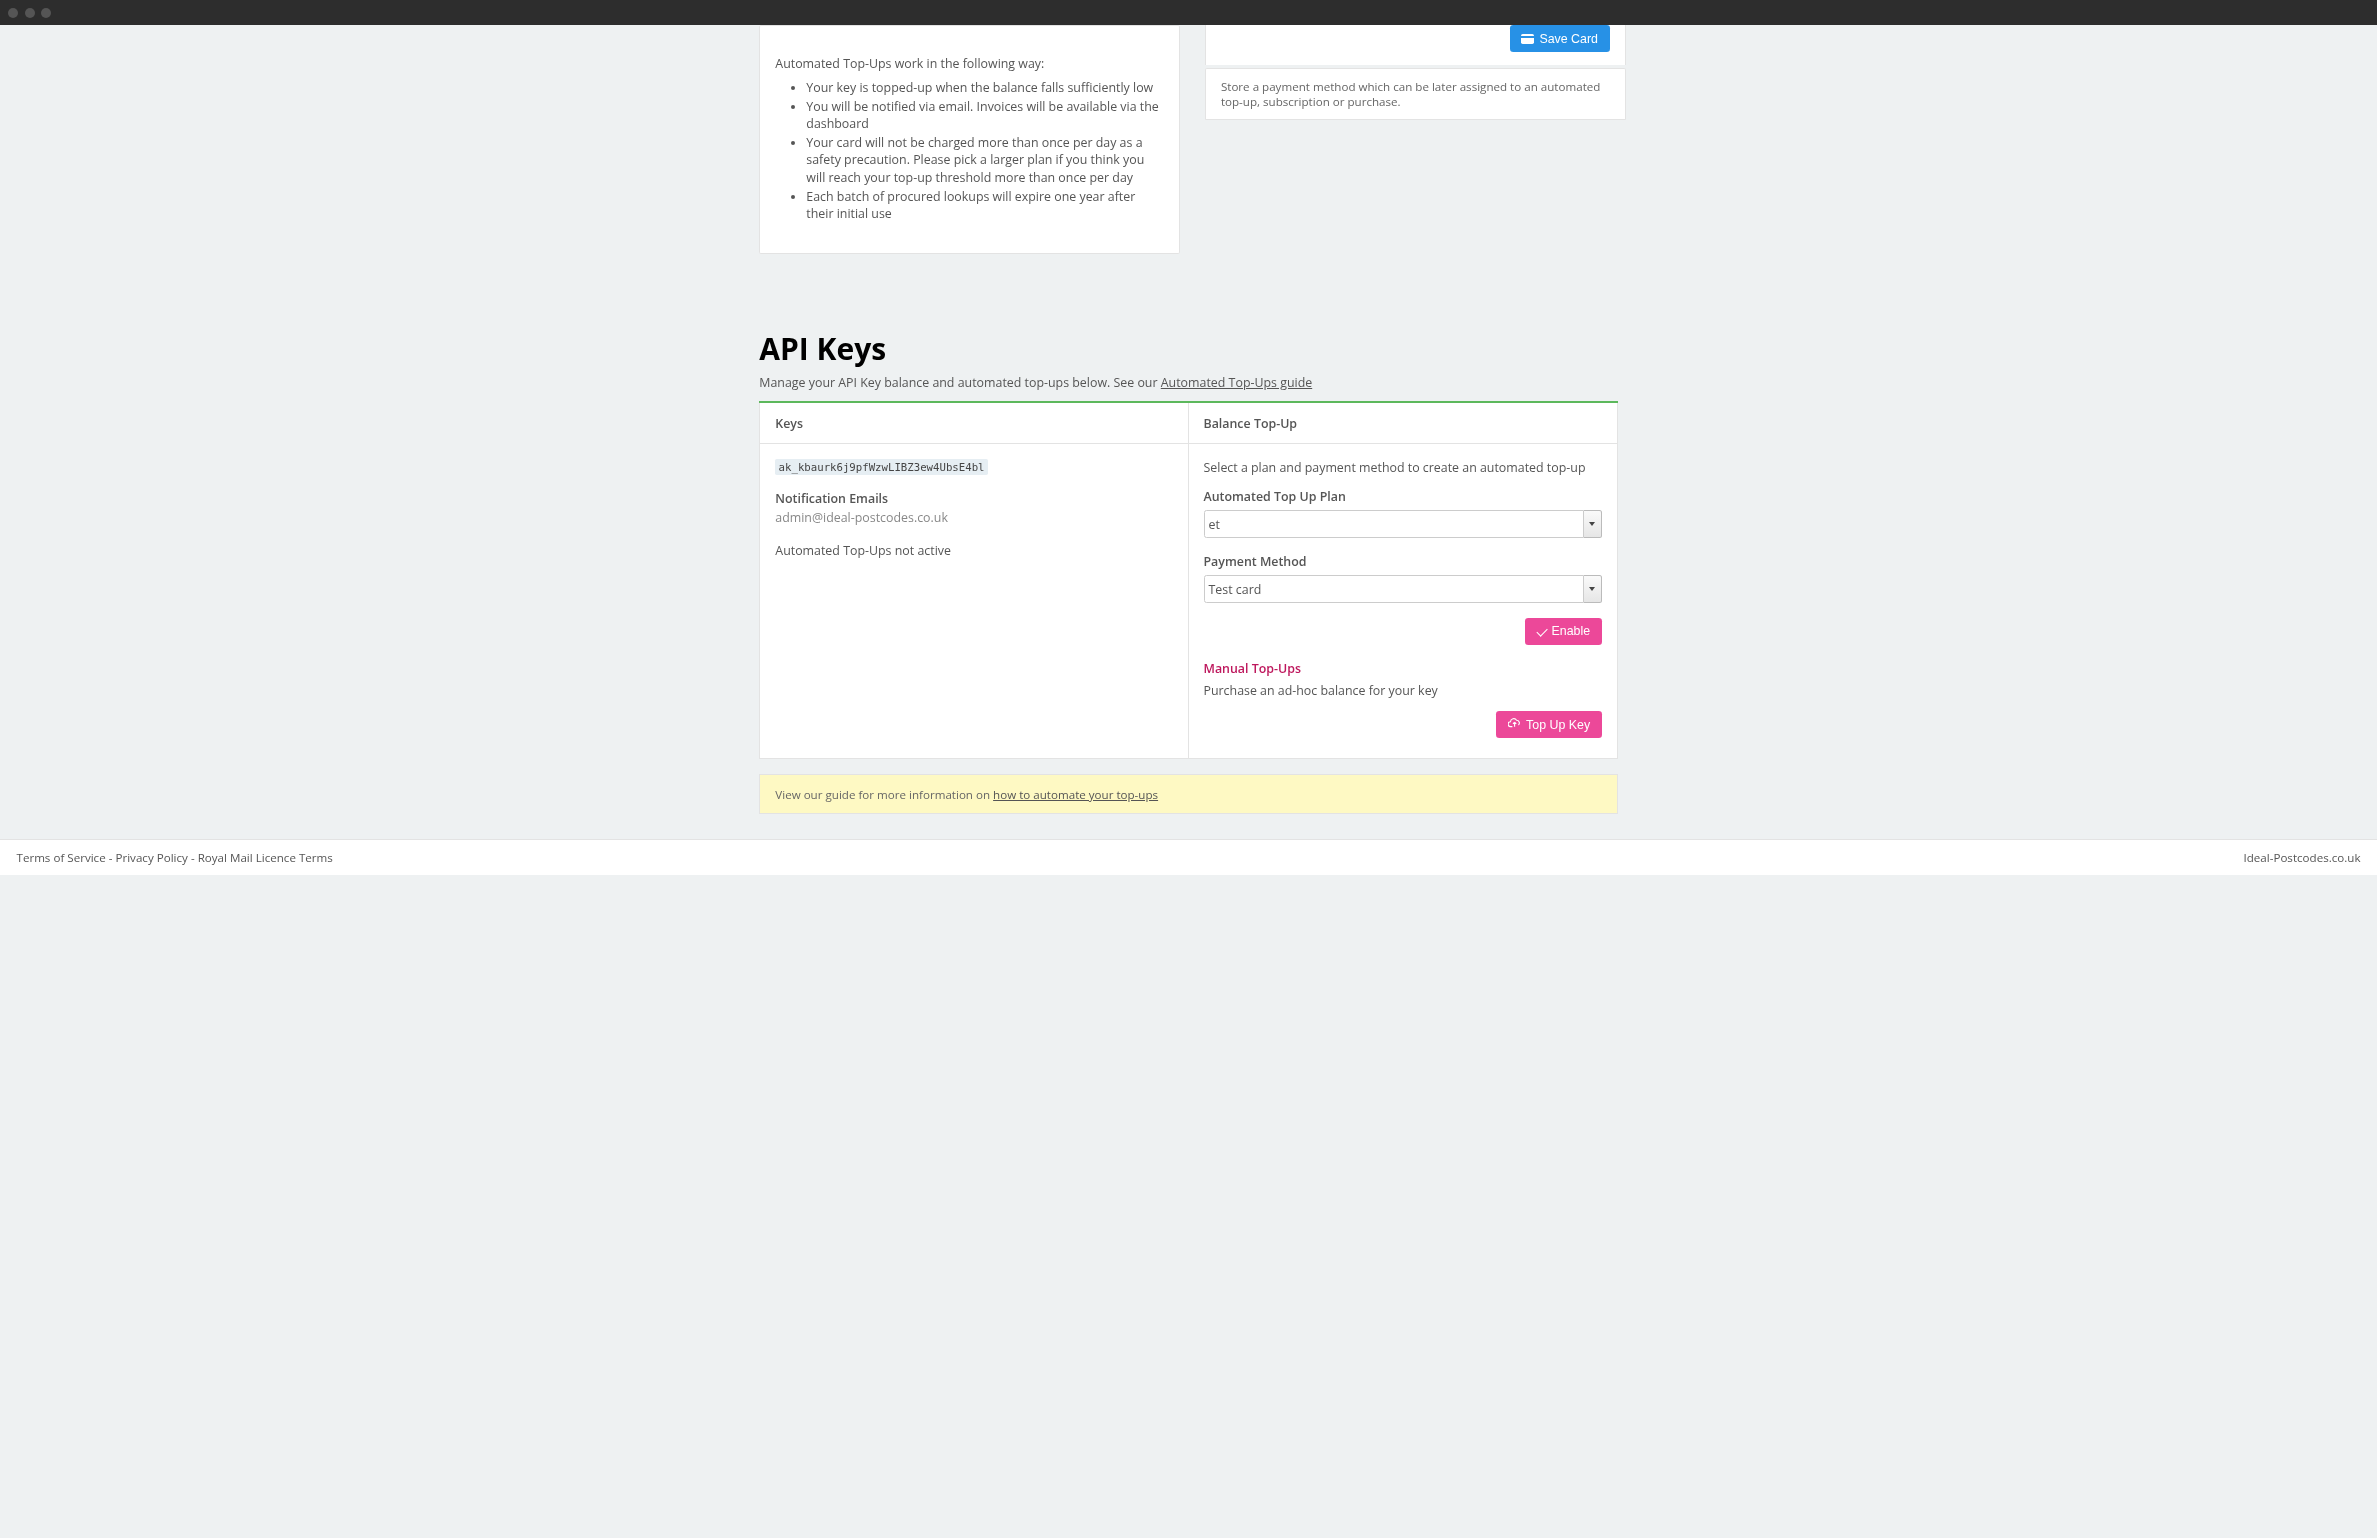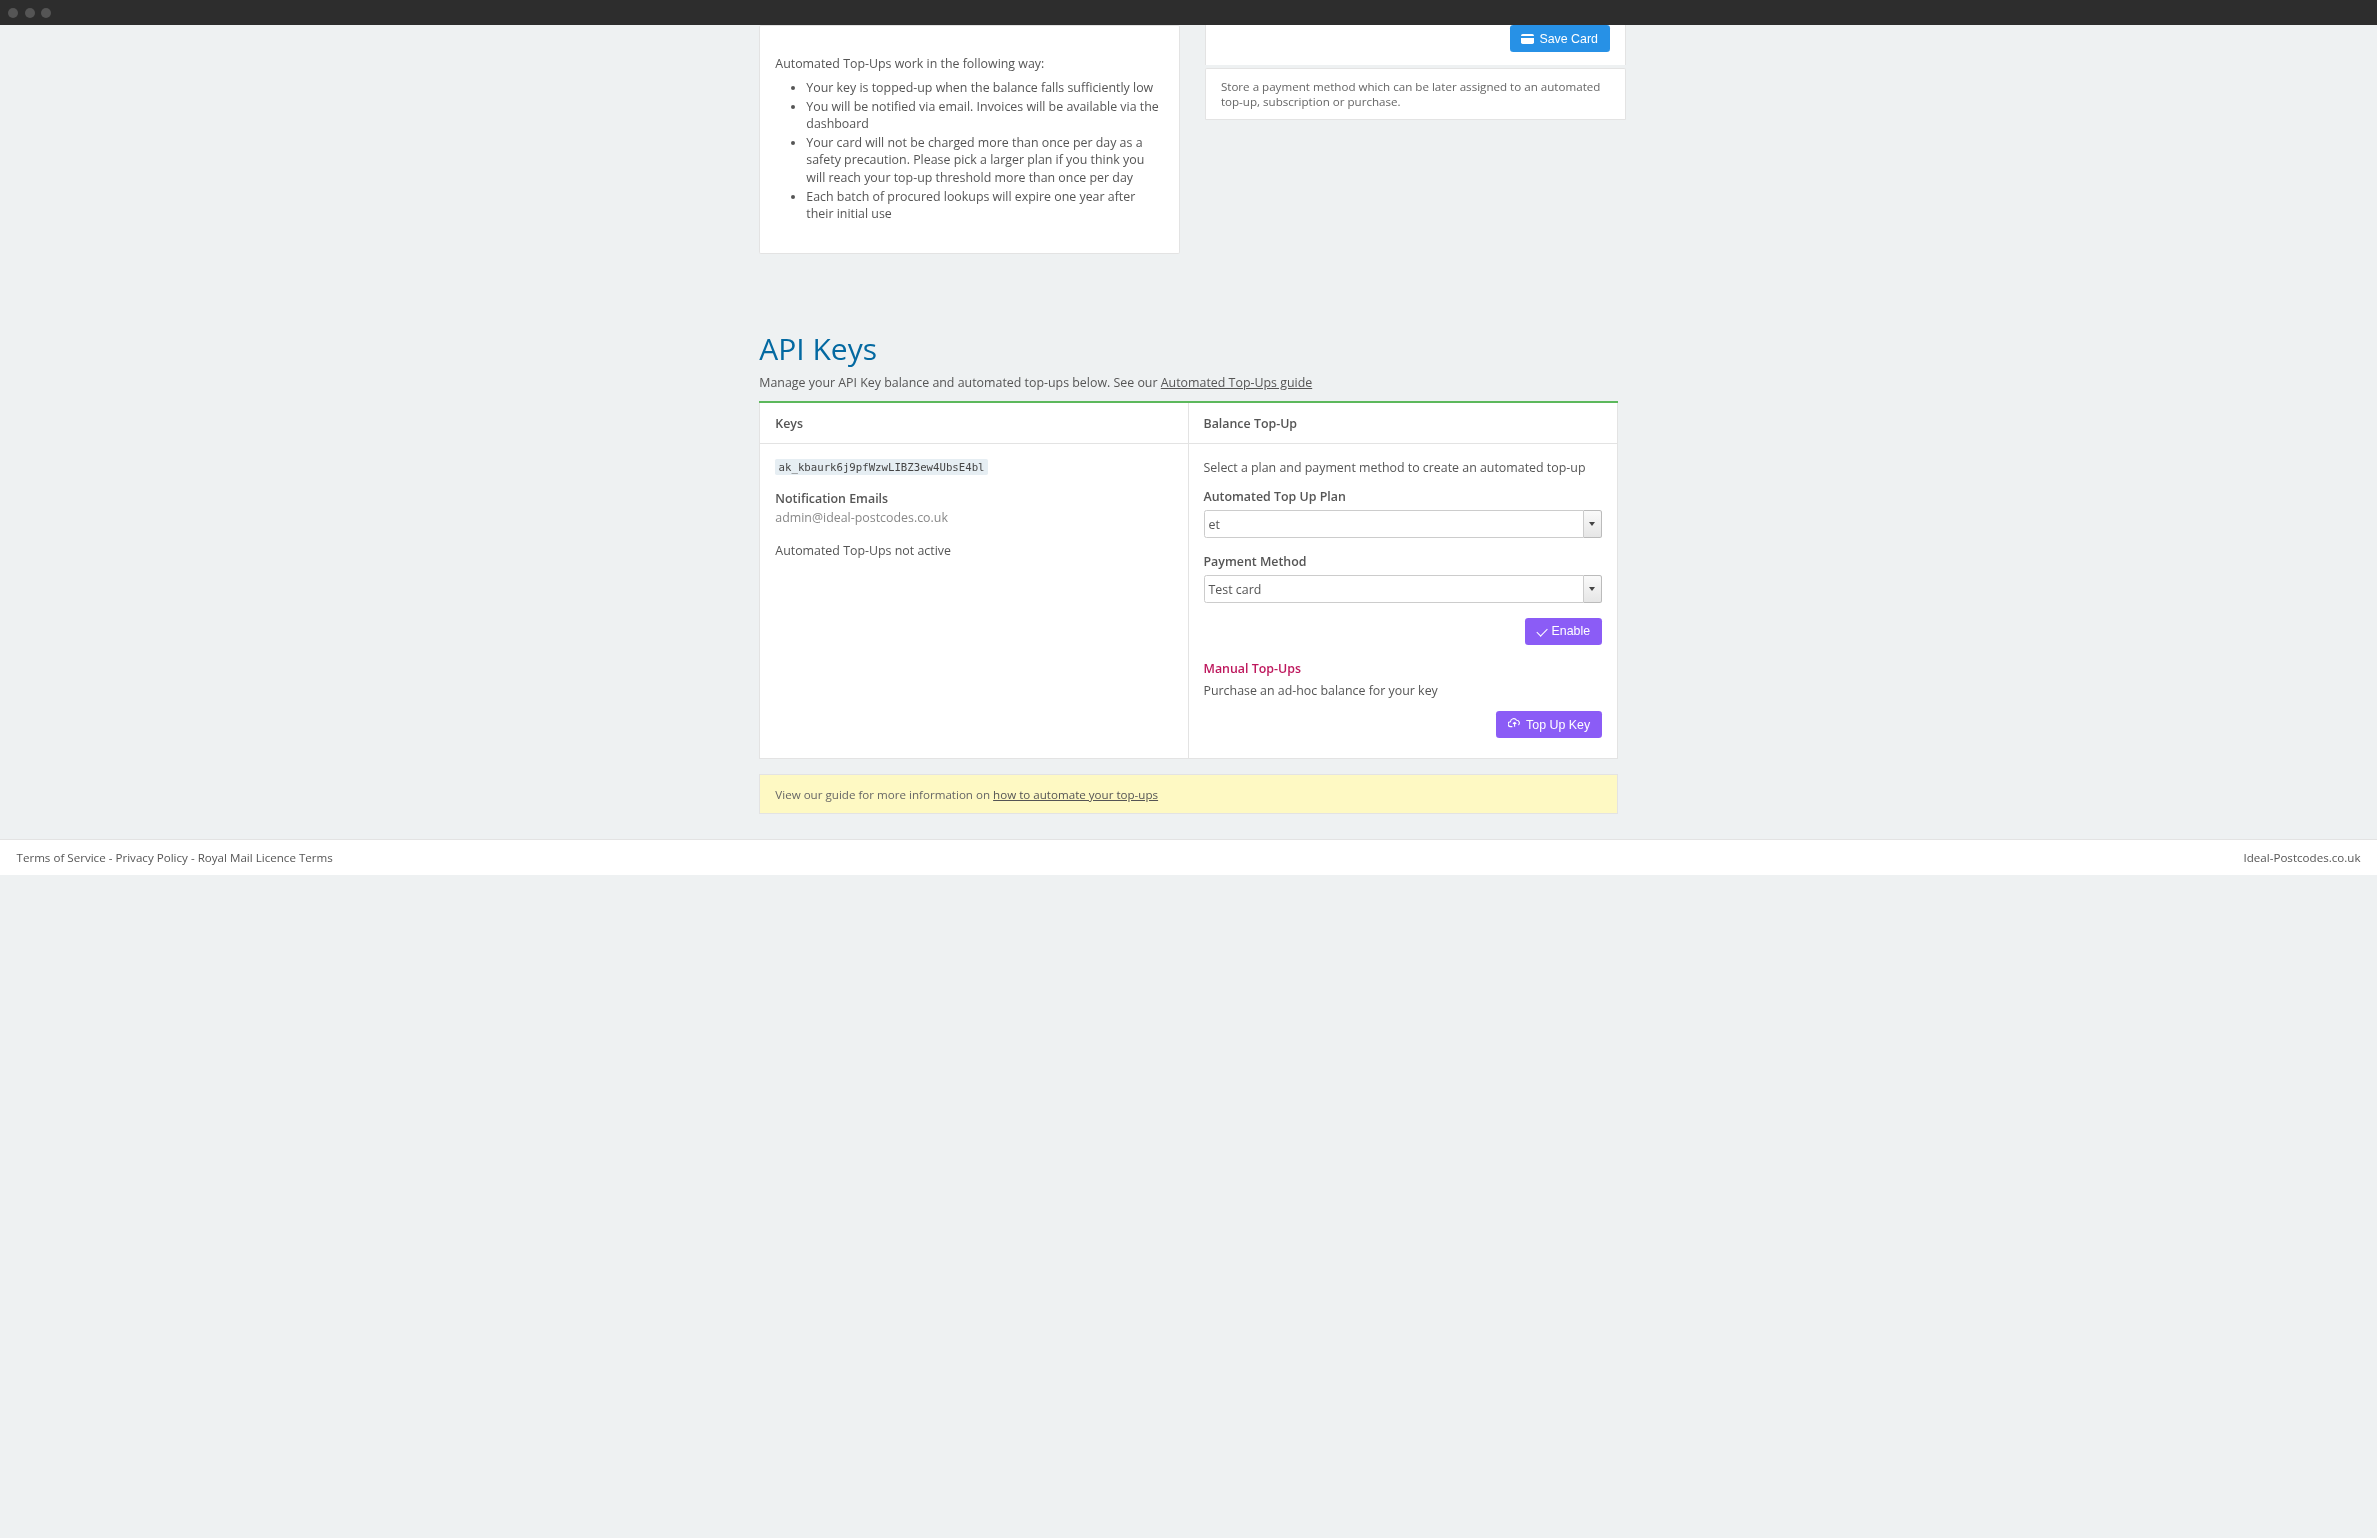--- a/index.html
+++ b/index.html
@@ -10,23 +10,23 @@
 .panel { background: #fff; border: 0.8px solid #e3e3e3; border-radius: 1.7px; }
 .row-top { display: flex; gap: 25px; align-items: flex-start; }
 .left-panel { flex: 0 0 49%; padding: 29px 15px; }
 .left-panel p { color: #555; margin-bottom: 6.6px; }
 .left-panel ul { list-style: disc; padding-left: 31px; }
 .left-panel li { margin-bottom: 1.7px; color: #555; line-height: 1.4; }
 .right-col { flex: 0 0 49%; display: flex; flex-direction: column; gap: 3px; }
 .save-card-row { padding: 0 15px 13.2px 15px; display: flex; justify-content: flex-end; }
 .btn { display: inline-flex; align-items: center; gap: 5px; border: none; border-radius: 3.3px; padding: 6.6px 11.6px; font-size: 12.4px; cursor: pointer; color: #fff; }
 .btn-blue { background: #2791e6; }
-.btn-green { background: #8b5cf6; }
+.btn-green { background: #ec4899; }
 .store-note { padding: 10px 15px; font-size: 11.6px; color: #666; border: 0.8px solid #e3e3e3; border-top-left-radius:1.7px; border-top-right-radius:1.7px; background:#fff; }
-h1.section-title { font-weight: 400; font-size: 30px; color: #0369a1; margin-top: 74px; margin-bottom: 5px; }
+h1.section-title { font-weight: 700; font-size: 30px; color: #000000; margin-top: 74px; margin-bottom: 5px; }
 .section-sub { color: #555; margin-bottom: 10px; }
 .section-sub a { color: #555; text-decoration: underline; }
 .api-keys-panel { border-top: 2.5px solid #5cb85c; background:#fff; }
 .api-keys-table { display: flex; border: 0.8px solid #e3e3e3; border-top: none; }
 .col { padding: 0; }
 .col-left { flex: 0 0 50%; border-right: 0.8px solid #e3e3e3; }
 .col-right { flex: 0 0 50%; }
 .col-header { padding: 11.6px 15px; border-bottom: 0.8px solid #e3e3e3; font-weight: 600; color: #555; }
 .col-body { padding: 13.2px 15px; }
 .api-key-code { font-family: Menlo, Monaco, Consolas, monospace; background: #e6eef3; padding: 1.7px 3.3px; font-size: 10.7px; color: #444; border-radius: 1.7px; display: inline-block; }

